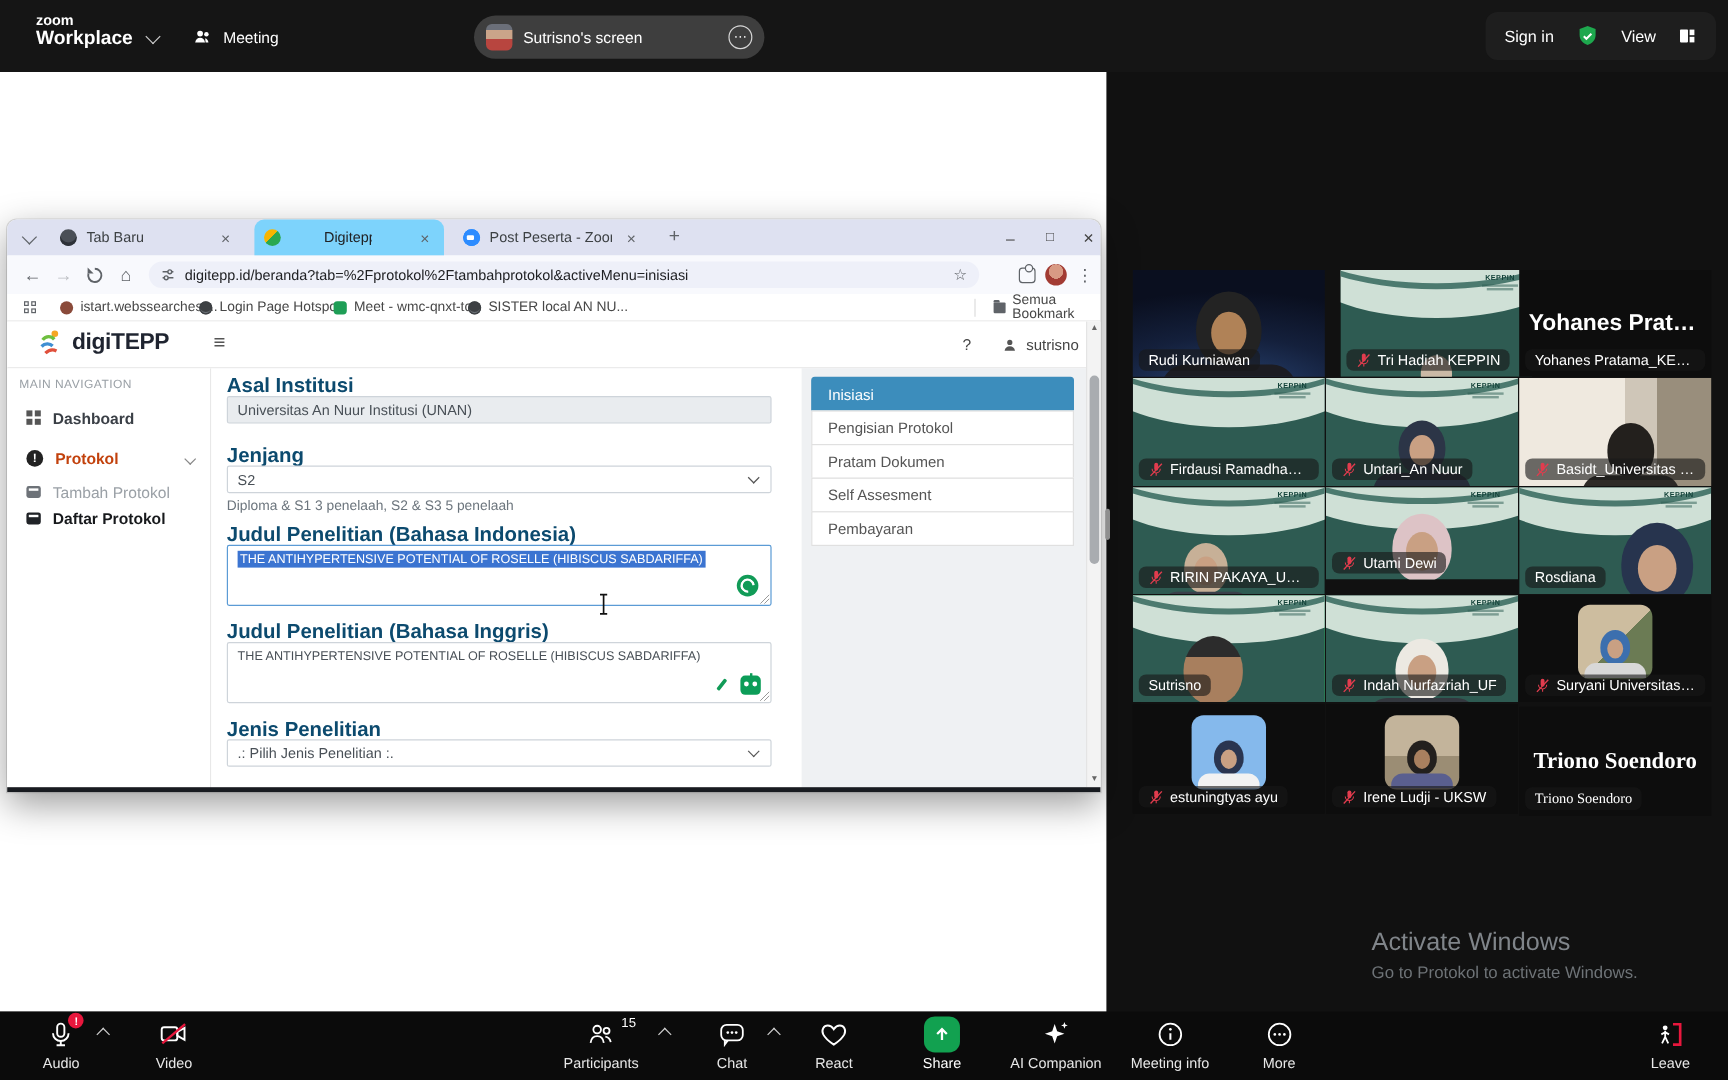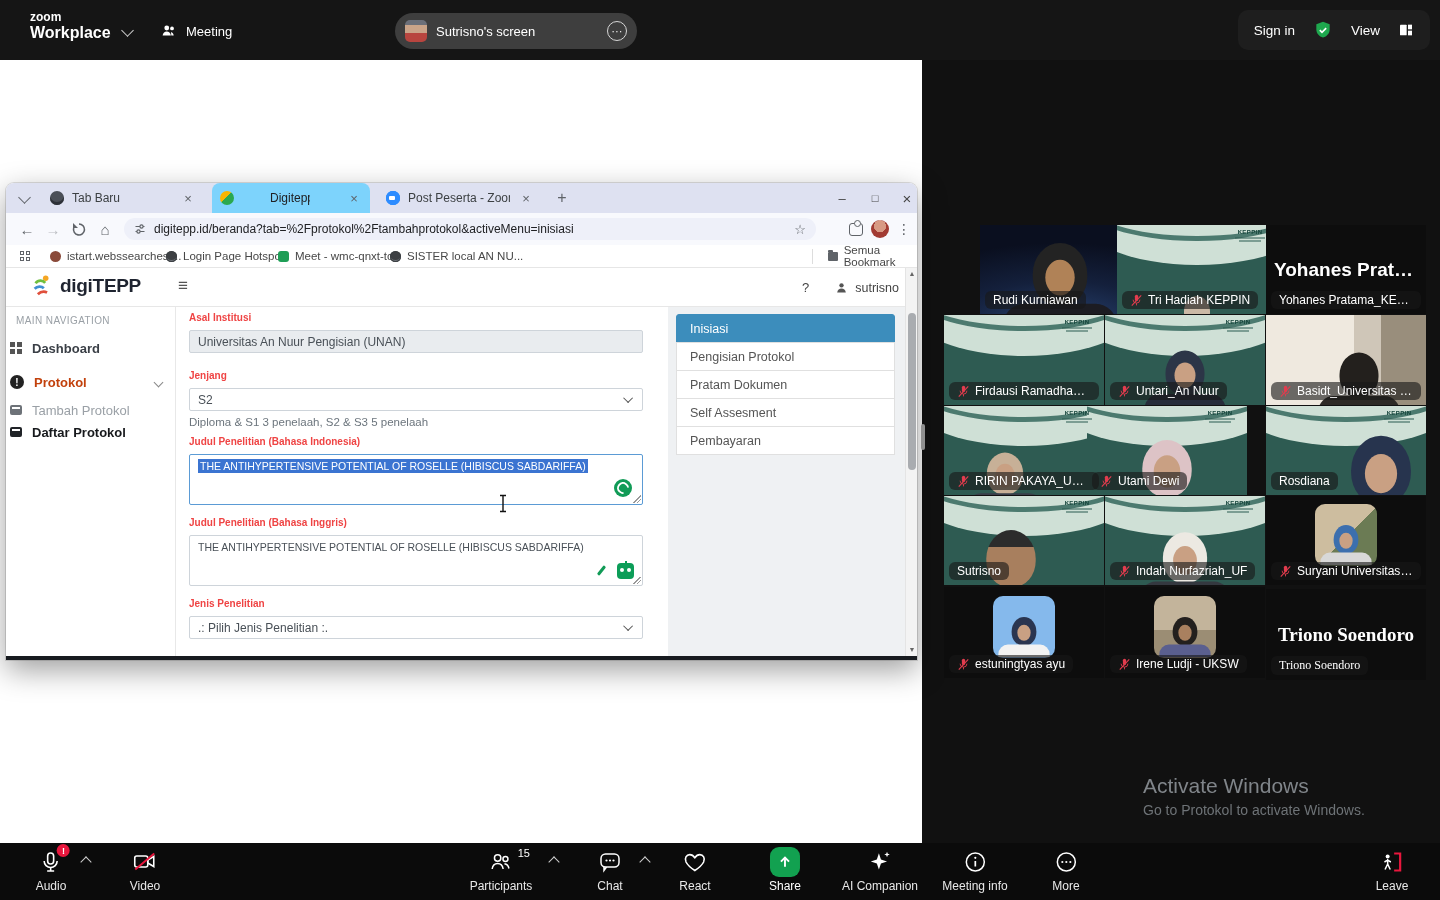--- a/index.html
+++ b/index.html
@@ -59,32 +59,32 @@
 
   
   #page { position:absolute; left:0; top:85px; width:100%; height:392px; background:#fff; overflow:hidden; }
   #appheader { position:absolute; left:0; top:0; width:100%; height:39px; background:#fff; border-bottom:1px solid #e7e7e7; }
   #brand { position:absolute; left:24px; top:6px; display:flex; align-items:center; gap:6px; }
   #brand .btxt { font-size:19px; font-weight:700; color:#1f2430; letter-spacing:-.3px; }
   .hamb { position:absolute; left:172px; top:8px; font-size:17px; color:#555; }
   #hdr-right { position:absolute; right:18px; top:0; height:39px; display:flex; align-items:center; gap:26px; font-size:13px; color:#444; }
   #sidebar { position:absolute; left:0; top:39px; width:170px; height:353px; background:#fff; border-right:1px solid #e8e8e8; }
   .nav-head { position:absolute; left:10px; top:8px; font-size:10px; color:#9aa0a6; letter-spacing:.4px; }
-  .nav-item { position:absolute; left:0; width:170px; height:26px; display:flex; align-items:center; gap:10px; padding-left:4px; font-size:13px; color:#444; }
+  .nav-item { position:absolute; left:0; width:170px; height:26px; display:flex; align-items:center; gap:10px; padding-left:16px; font-size:13px; color:#444; }
   .nav-item.sub { }
   .ic-dash { width:12px; height:12px; position:relative; }
   .ic-dash i { position:absolute; width:5px; height:5px; background:#555; }
   .ic-dash i:nth-child(2){ left:7px; } .ic-dash i:nth-child(3){ top:7px; } .ic-dash i:nth-child(4){ left:7px; top:7px; }
   .ic-excl { width:14px; height:14px; border-radius:50%; background:#222; color:#fff; font-size:10px; font-weight:700; display:flex; align-items:center; justify-content:center; }
   .ic-file { width:12px; height:10px; border-radius:2px; position:relative; }
   .ic-file::after { content:""; position:absolute; left:2px; top:2px; right:2px; height:2px; background:#fff; }
   .side-caret { position:absolute; right:14px; width:7px; height:7px; border-left:1.5px solid #888; border-bottom:1.5px solid #888; transform:rotate(-45deg); }
   #content { position:absolute; left:170px; top:39px; right:12px; bottom:0; background:#eff1f3; }
   #formpanel { position:absolute; left:0; top:0; width:492px; height:100%; background:#fff; }
-  .flabel { position:absolute; left:13px; font-size:10px; font-weight:700; color:#ef4444; }
+  .flabel { position:absolute; left:13px; font-size:17px; font-weight:700; color:#0c4a6e; }
   .field { position:absolute; left:13px; width:454px; height:23px; border:1px solid #ced4da; border-radius:2px; font-size:12px; color:#495057; display:flex; align-items:center; padding:0 8px; background:#fff; }
   .field.disabled { background:#e9ecef; }
   .sel-caret { position:absolute; right:9px; width:7px; height:7px; border-left:1.5px solid #555; border-bottom:1.5px solid #555; transform:rotate(-45deg) translateY(-2px); }
   .fhelp { position:absolute; left:13px; font-size:11.5px; color:#6c757d; }
   .ta { position:absolute; left:13px; width:454px; height:51px; border:1px solid #ced4da; border-radius:2px; font-size:10.5px; color:#495057; padding:5px 8px; background:#fff; }
   .ta.focused { border:1.6px solid #5b9bd5; }
   .ta .sel { background:#3b74d1; color:#fff; padding:1px 2px; }
   .ta .rz { position:absolute; right:1px; bottom:1px; width:8px; height:8px; background:linear-gradient(135deg,transparent 0 50%,#999 50% 57%,transparent 57% 72%,#999 72% 79%,transparent 79%); }
   .gram-circle { position:absolute; right:10px; bottom:7px; width:18px; height:18px; border-radius:50%; background:#119b57; display:flex; align-items:center; justify-content:center; }
   .gram-circle::after { content:""; width:8px; height:8px; border:2px solid #fff; border-radius:50%; border-right-color:transparent; transform:rotate(40deg); }
@@ -314,21 +314,21 @@
       <div class="nav-item sub" style="top:112px;color:#17191c;font-weight:700;">
         <span class="ic-file" style="background:#202327;"></span>
         <span>Daftar Protokol</span>
       </div>
     </div>
 
     <div id="content">
       <div id="formpanel">
         <div class="flabel" style="top:5px;">Asal Institusi</div>
         <div class="field disabled" style="top:23px;">
-            <span>Universitas An Nuur Pengisian (UNAN)</span>
+            <span>Universitas An Nuur Institusi (UNAN)</span>
           </div>
 
         <div class="flabel" style="top:63px;">Jenjang</div>
         <div class="field" style="top:81px;">
             <span>S2</span>
             <i class="sel-caret"></i>
           </div>
         <div class="fhelp" style="top:109px;">Diploma &amp; S1 3 penelaah, S2 &amp; S3 5 penelaah</div>
 
         <div class="flabel" style="top:129px;">Judul Penelitian (Bahasa Indonesia)</div>
@@ -379,21 +379,21 @@
     <span class="sarr" style="bottom:3px;">▼</span>
   </div>
 </div>
 
 <svg id="ibeam" width="10" height="19" viewBox="0 0 10 19">
   <path d="M2 1.5h6M2 17.5h6M5 1.5v16" stroke="#111" stroke-width="1.4" fill="none"></path>
 </svg>
 
 <div id="grid">
 
-  <div class="tile" style="left:0;top:0;height:89px;background:radial-gradient(120% 95% at 50% 115%,#2a4676 0%,#14203c 55%,#0a0f1f 100%);margin-left:36px;">
+  <div class="tile" style="left:0;top:0;height:89px;background:radial-gradient(120% 95% at 50% 115%,#2a4676 0%,#14203c 55%,#0a0f1f 100%);">
     <div class="person" style="transform:translateX(-50%) scale(2.1);bottom:6px;--hj:#232323;--bd:#1c1c22;">
         <span class="head"></span>
         <span class="face" style="background:#b08257;"></span>
         <span class="body"></span>
       </div>
     <div class="nametag">
         <span class="nm">Rudi Kurniawan</span>
       </div>
   </div>
 
@@ -506,21 +506,21 @@
       <svg class="micoff" viewBox="0 0 16 16">
           <path d="M6 2.8A2 2 0 0 1 10 2.8v4a2 2 0 0 1-4 0z" fill="#e23c4e"></path>
           <path d="M3.8 7a4.2 4.2 0 0 0 8.4 0" fill="none" stroke="#e23c4e" stroke-width="1.1"></path>
           <path d="M8 11.2V14" stroke="#e23c4e" stroke-width="1.1"></path>
           <path d="M2.2 14.2 13.8 1.8" stroke="#e23c4e" stroke-width="1.4"></path>
         </svg>
       <span class="nm">RIRIN PAKAYA_UNIGO</span>
     </div>
   </div>
 
-  <div class="tile" style="left:143px;top:181px;height:89px;">
+  <div class="tile" style="left:161px;top:181px;height:77px;">
     <div class="kbg">
         <span class="kwave"></span>
       <div class="klogo">
           <span class="klogo-txt">KEPPIN</span>
           <span class="kline"></span>
           <span class="kline short"></span>
         </div>
     </div>
     <div class="person" style="transform:translateX(-50%) scale(1.9);bottom:-6px;--hj:#ddc3c6;">
         <span class="head"></span>

